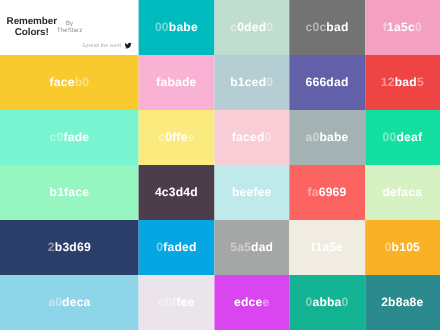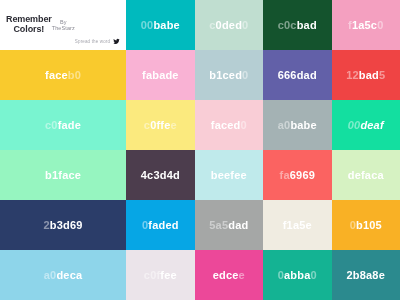--- a/index.html
+++ b/index.html
@@ -103,21 +103,21 @@
       </span>
     </div>
   </div>
 
 <div class="swatch" style="background: rgb(0, 186, 190);">
       <div class="swatch-label" style="color: rgb(255, 255, 255);"><span class="dim">00</span><span class="lit">babe</span></div>
     </div>
     <div class="swatch" style="background: rgb(192, 222, 208);">
       <div class="swatch-label" style="color: rgb(255, 255, 255);"><span class="dim">c</span><span class="lit">0ded</span><span class="dim">0</span></div>
     </div>
-    <div class="swatch" style="background: #14532d;">
+    <div class="swatch" style="background: #737373;">
       <div class="swatch-label" style="color: rgb(255, 255, 255);"><span class="dim">c0c</span><span class="lit">bad</span></div>
     </div>
     <div class="swatch" style="background: rgb(244, 160, 192);">
       <div class="swatch-label" style="color: rgb(255, 255, 255);"><span class="dim">f</span><span class="lit">1a5c</span><span class="dim">0</span></div>
     </div>
     <div class="swatch" style="background: rgb(249, 202, 45); text-align: center;">
       <div class="swatch-label" style="color: rgb(255, 255, 255);"><span class="lit">face</span><span class="dim">b0</span></div>
     </div>
     <div class="swatch" style="background: rgb(249, 178, 212);">
       <div class="swatch-label" style="color: rgb(255, 255, 255);"><span class="lit">fabade</span></div>
@@ -137,21 +137,21 @@
     <div class="swatch" style="background: rgb(251, 234, 126);">
       <div class="swatch-label" style="color: rgb(255, 255, 255);"><span class="dim">c</span><span class="lit">0ffe</span><span class="dim">e</span></div>
     </div>
     <div class="swatch" style="background: rgb(249, 205, 214);">
       <div class="swatch-label" style="color: rgb(255, 255, 255);"><span class="lit">faced</span><span class="dim">0</span></div>
     </div>
     <div class="swatch" style="background: rgb(164, 178, 180);">
       <div class="swatch-label" style="color: rgb(255, 255, 255);"><span class="dim">a0</span><span class="lit">babe</span></div>
     </div>
     <div class="swatch" style="background: rgb(19, 223, 160);">
-      <div class="swatch-label" style="color: rgb(255, 255, 255); font-style: italic;"><span class="dim">00</span><span class="lit">deaf</span></div>
+      <div class="swatch-label" style="color: rgb(255, 255, 255);"><span class="dim">00</span><span class="lit">deaf</span></div>
     </div>
     <div class="swatch" style="background: rgb(150, 245, 192);">
       <div class="swatch-label" style="color: rgb(255, 255, 255);"><span class="lit">b1face</span></div>
     </div>
     <div class="swatch" style="background: rgb(76, 61, 77);">
       <div class="swatch-label" style="color: rgb(255, 255, 255);"><span class="lit">4c3d4d</span></div>
     </div>
     <div class="swatch" style="background: rgb(191, 234, 235);">
       <div class="swatch-label" style="color: rgb(255, 255, 255);"><span class="lit">beefee</span></div>
     </div>
@@ -175,21 +175,21 @@
     </div>
     <div class="swatch" style="background: rgb(249, 177, 37);">
       <div class="swatch-label" style="color: rgb(255, 255, 255);"><span class="dim">0</span><span class="lit">b105</span></div>
     </div>
     <div class="swatch" style="background: rgb(142, 213, 234);">
       <div class="swatch-label" style="color: rgb(255, 255, 255);"><span class="dim">a0</span><span class="lit">deca</span></div>
     </div>
     <div class="swatch" style="background: rgb(235, 228, 234);">
       <div class="swatch-label" style="color: rgb(255, 255, 255);"><span class="dim">c0f</span><span class="lit">fee</span></div>
     </div>
-    <div class="swatch" style="background: #ec4899;">
+    <div class="swatch" style="background: #d946ef;">
       <div class="swatch-label" style="color: rgb(255, 255, 255);"><span class="lit">edce</span><span class="dim">e</span></div>
     </div>
     <div class="swatch" style="background: rgb(20, 179, 147);">
       <div class="swatch-label" style="color: rgb(255, 255, 255);"><span class="dim">0</span><span class="lit">abba</span><span class="dim">0</span></div>
     </div>
     <div class="swatch" style="background: rgb(43, 138, 142);">
       <div class="swatch-label" style="color: rgb(255, 255, 255);"><span class="lit">2b8a8e</span></div>
     </div>
   </div>
 

